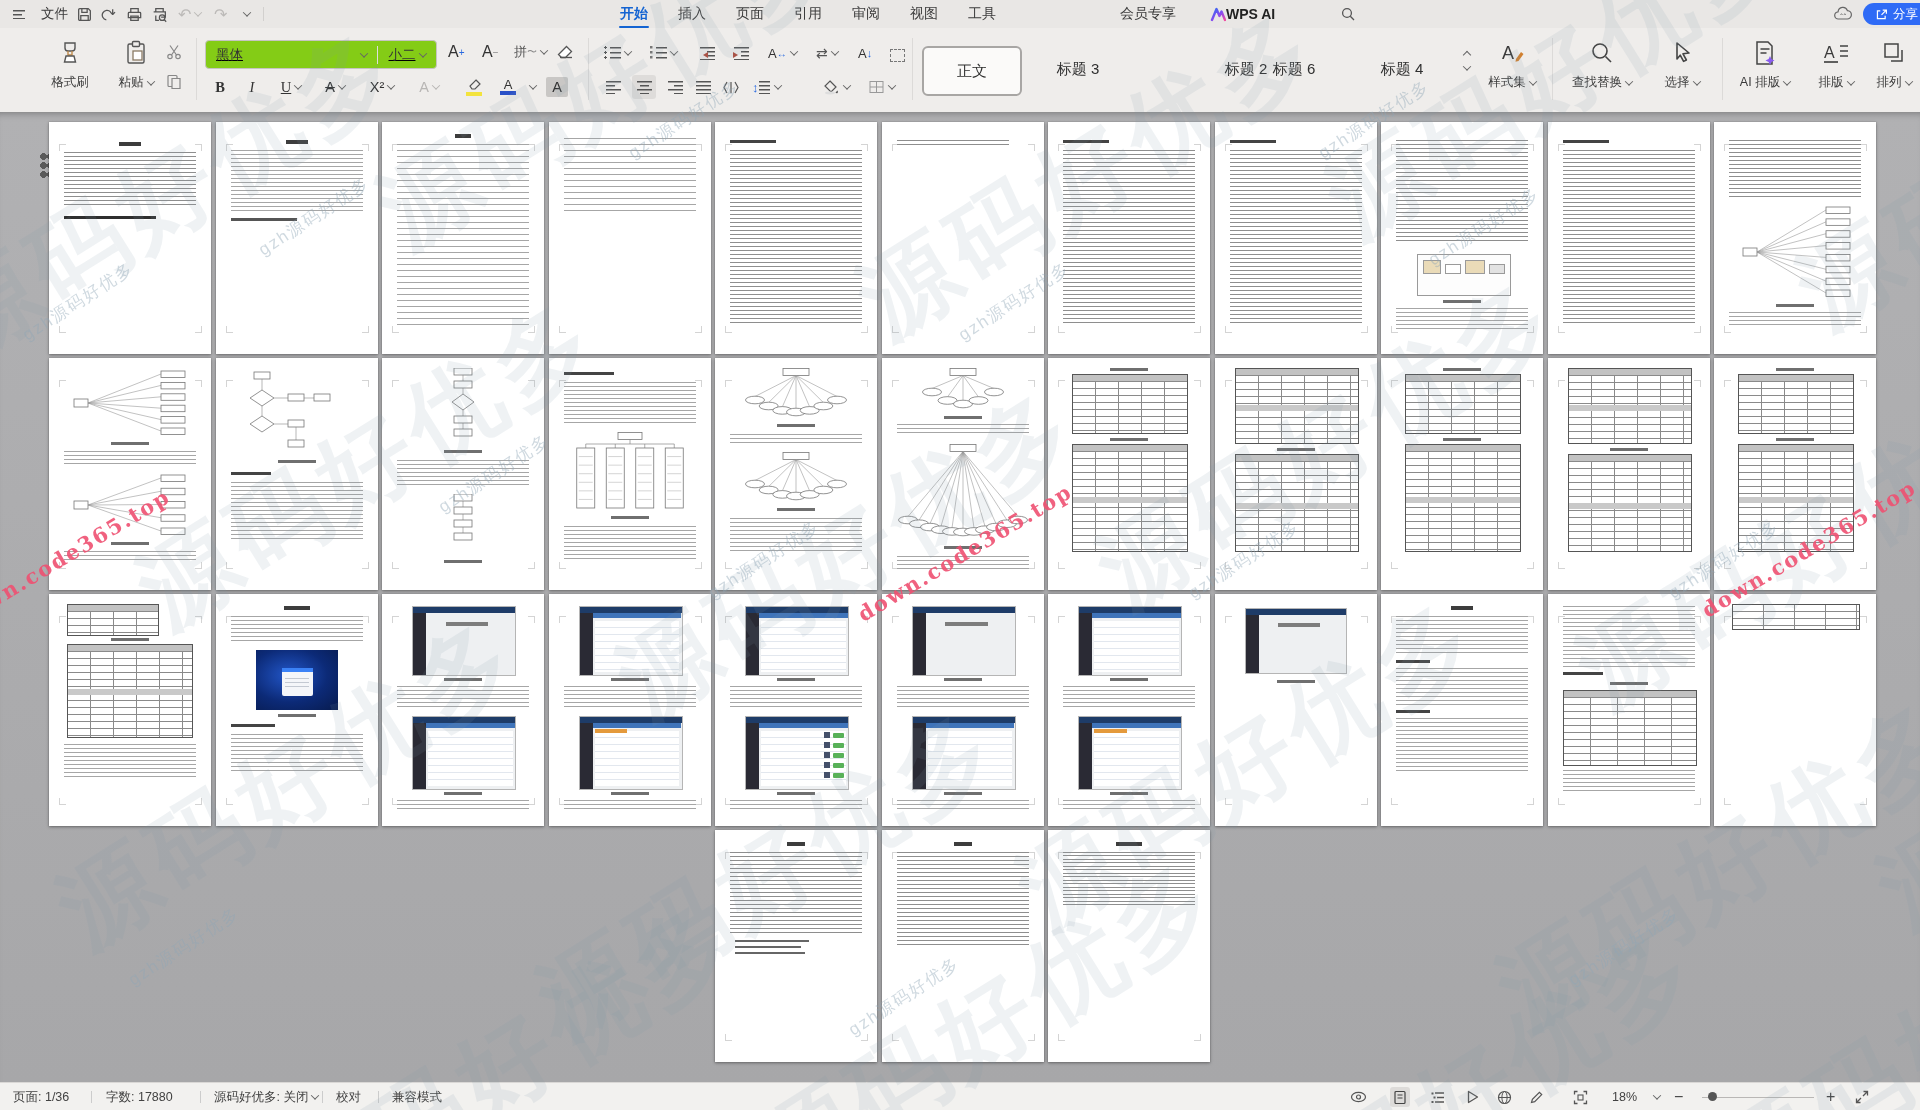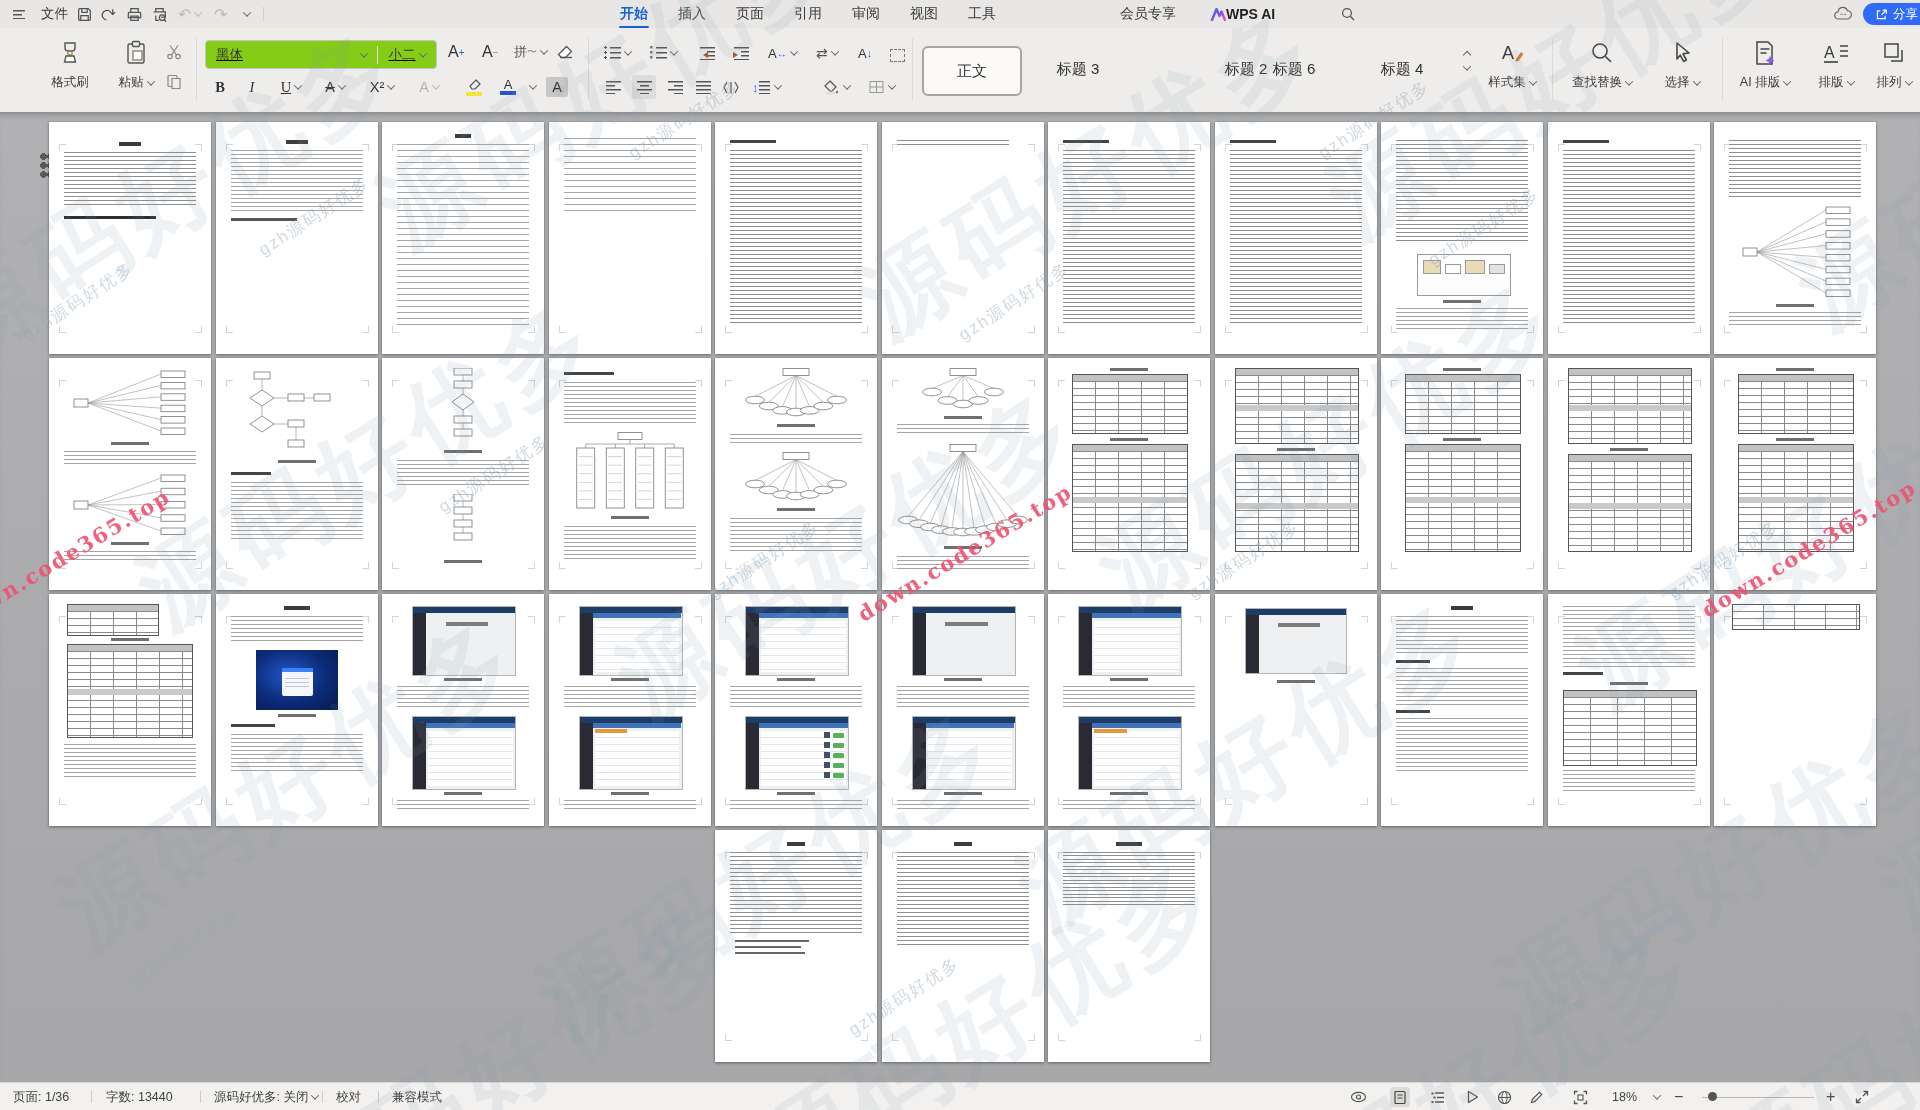--- a/index.html
+++ b/index.html
@@ -1126,21 +1126,21 @@
         <div style="position: absolute; left: 15px; top: 22px; width: 132px; height: 54px; background: repeating-linear-gradient(rgb(142, 142, 142) 0px, rgb(142, 142, 142) 1px, transparent 1px, transparent 3.5px);"></div>
       </div>
     </div>
 
   <div class="statusbar">
     <div class="sb-item" style="left:13px">
         <span>页面: 1/36</span>
       </div>
     <div class="sb-sep" style="left:91px"></div>
     <div class="sb-item" style="left:106px">
-        <span>字数: 13440</span>
+        <span>字数: 17880</span>
       </div>
     <div class="sb-sep" style="left:200px"></div>
     <div class="sb-item" style="left:214px">
         <span>源码好优多: 关闭</span>
         <span class="cv"></span>
       </div>
     <div class="sb-sep" style="left:322px"></div>
     <div class="sb-item" style="left:336px">
         <span>校对</span>
       </div>

